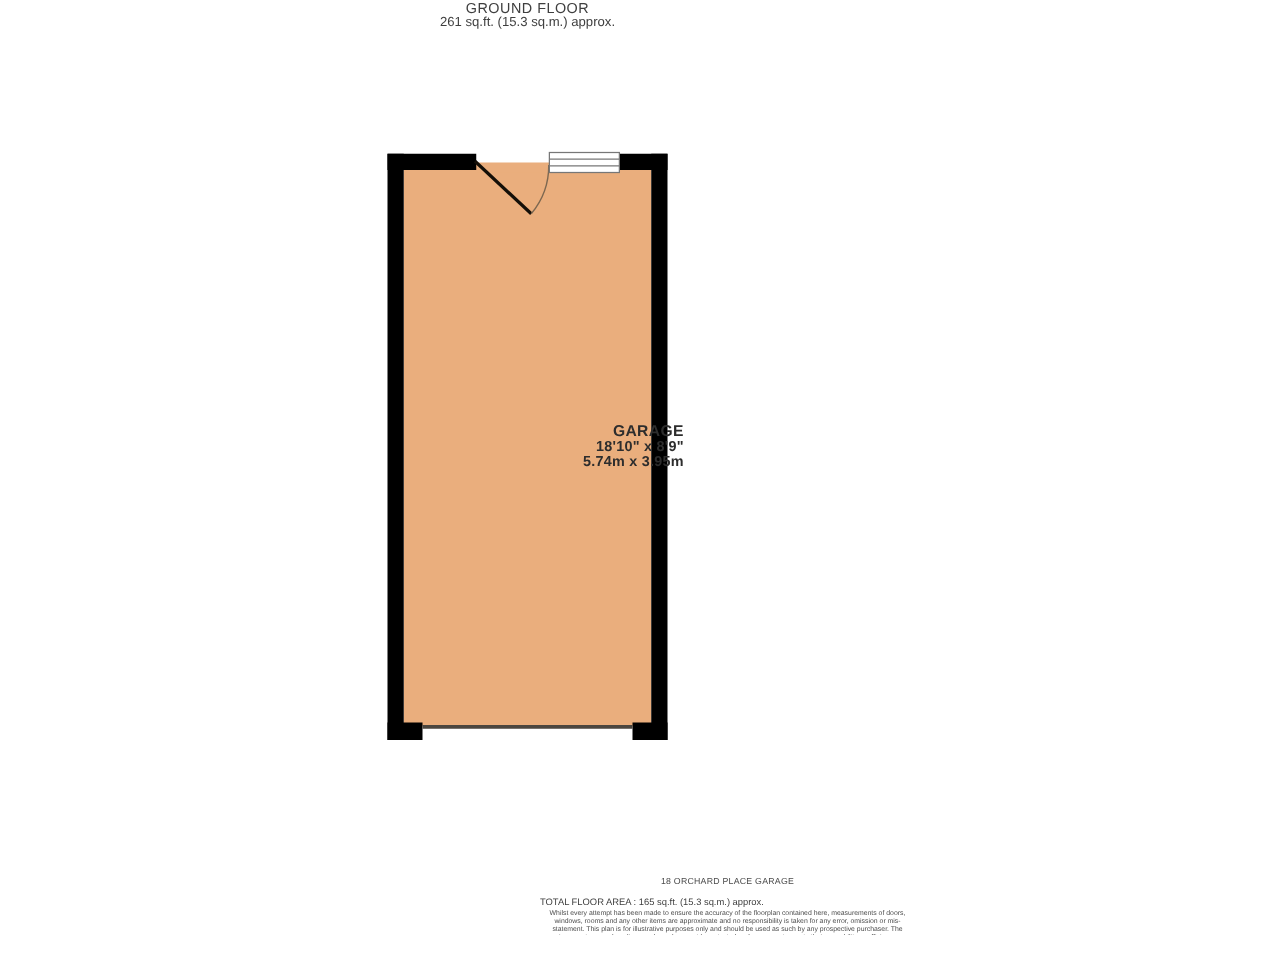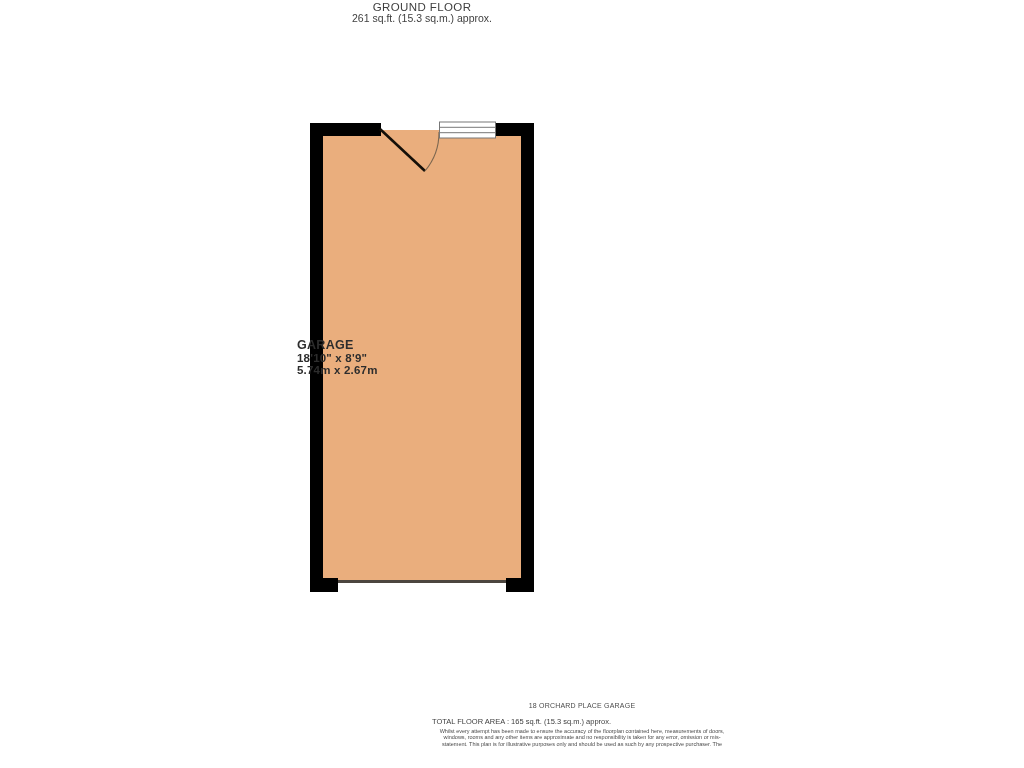--- a/index.html
+++ b/index.html
@@ -18,21 +18,21 @@
 
   .plan-svg{position:absolute;left:0;top:0;}
   .floor{fill:var(--floor-fill);}
   .wall{fill:var(--wall-color);}
   .garage-line{fill:var(--garage-door-line);}
   .door-leaf{stroke:var(--door-leaf);stroke-width:2.6;}
   .door-arc{stroke:var(--door-arc);stroke-width:1.1;fill:none;}
   .window-frame{fill:#ffffff;stroke:var(--window-border);stroke-width:1;}
   .window-bar{stroke:var(--window-border);stroke-width:1;}
 
-  .room-block{position:absolute;left:297px;top:339px;width:250px;text-align:left;
+  .room-block{position:absolute;left:297px;top:339px;width:250px;text-align:right;
               color:var(--room-text);font-weight:bold;}
   .room-name{font-size:12.5px;line-height:12.5px;letter-spacing:0.3px;}
   .room-dims{font-size:11.5px;line-height:12.2px;letter-spacing:0.2px;}
 
   .footer-address{position:absolute;left:432px;top:702px;width:300px;text-align:center;
                   font-size:7px;letter-spacing:0.2px;color:var(--footer-text);}
   .footer-total{position:absolute;left:432px;top:717px;width:300px;text-align:left;
                 font-size:7.5px;color:var(--footer-dark);}
   .footer-disclaimer{position:absolute;left:436px;top:728px;width:292px;text-align:center;
                      font-size:5.5px;line-height:6.4px;color:var(--footer-text);}
@@ -69,21 +69,21 @@
     <g>
       <rect class="window-frame" x="439.5" y="122" width="56" height="16"></rect>
       <line class="window-bar" x1="439.5" y1="127.3" x2="495.5" y2="127.3"></line>
       <line class="window-bar" x1="439.5" y1="132.7" x2="495.5" y2="132.7"></line>
     </g>
   </svg>
 
   <div class="room-block">
     <div class="room-name">GARAGE</div>
     <div class="room-dims">18'10" x 8'9"</div>
-    <div class="room-dims">5.74m x 2.67m</div>
+    <div class="room-dims">5.74m x 3.95m</div>
   </div>
 
   <div class="footer-address">18 ORCHARD PLACE GARAGE</div>
   <div class="footer-total">TOTAL FLOOR AREA : 165 sq.ft. (15.3 sq.m.) approx.</div>
   <div class="footer-disclaimer">Whilst every attempt has been made to ensure the accuracy of the floorplan contained here, measurements of doors, windows, rooms and any other items are approximate and no responsibility is taken for any error, omission or mis-statement. This plan is for illustrative purposes only and should be used as such by any prospective purchaser. The services, systems and appliances shown have not been tested and no guarantee as to their operability or efficiency can be given.</div>
   <div class="footer-credit">Made with Metropix ©2025</div>
 
 </div>
 
 </body></html>

